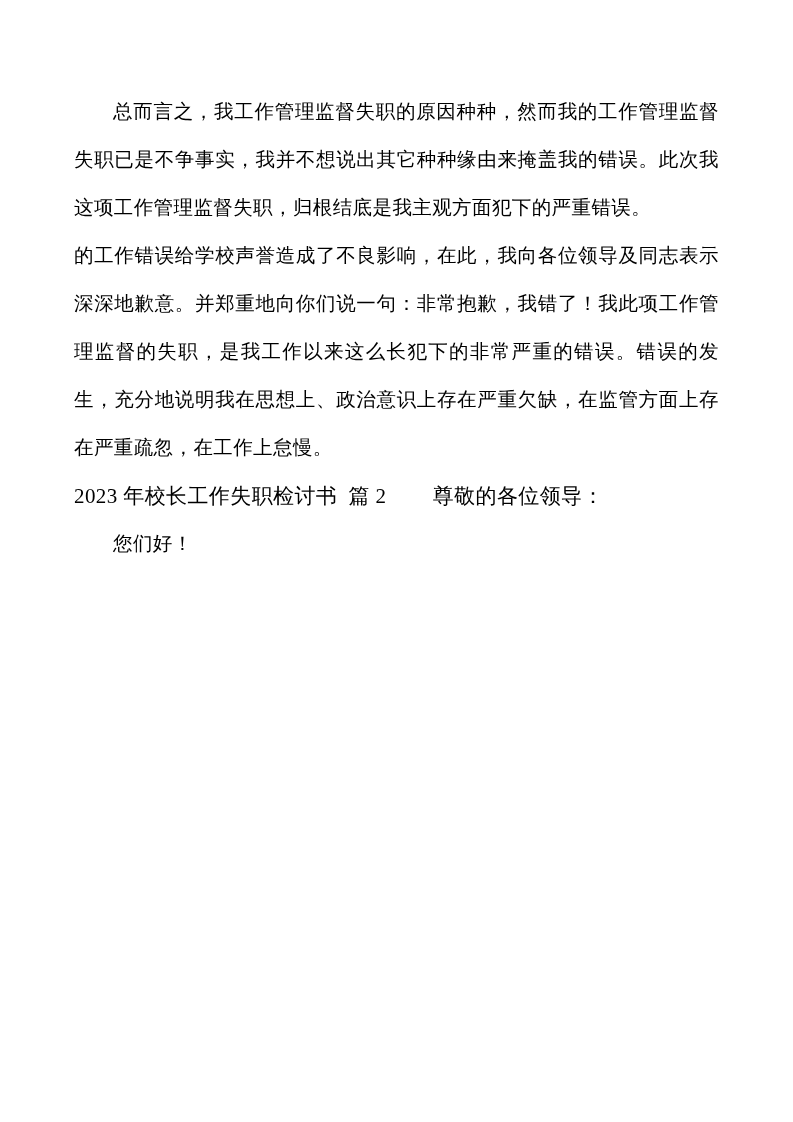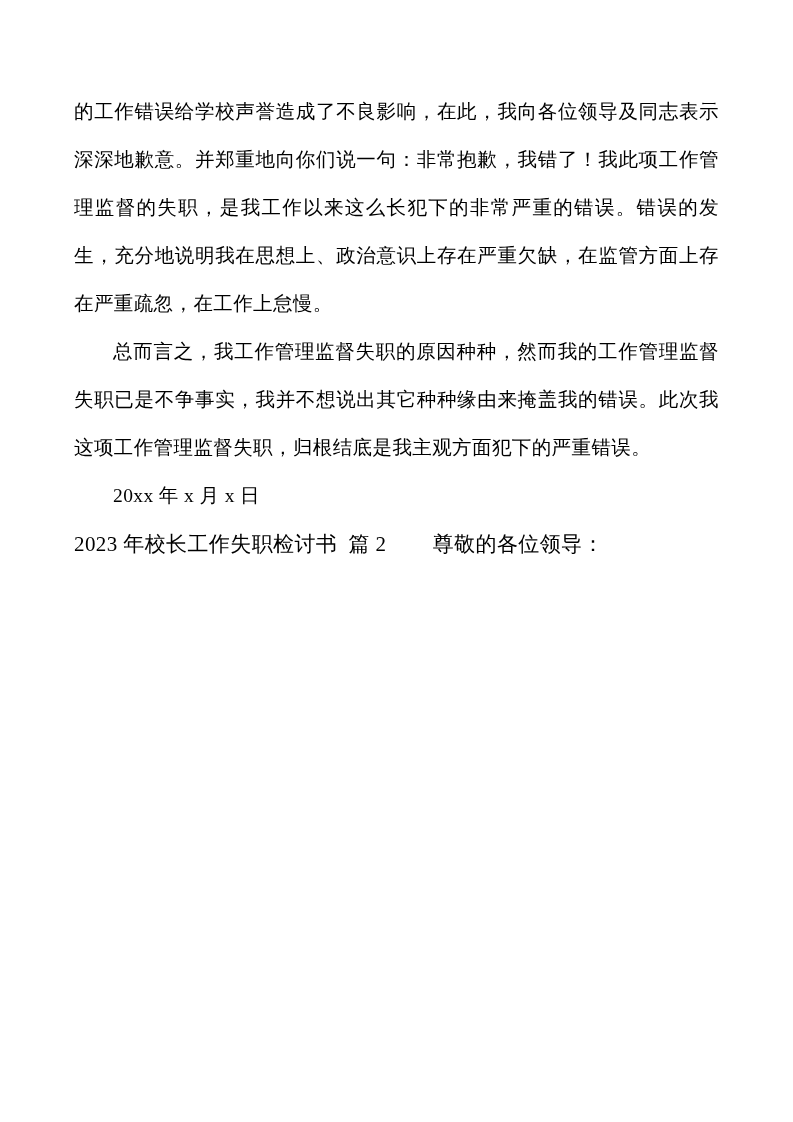--- a/index.html
+++ b/index.html
@@ -53,28 +53,28 @@
     display: inline-block;
     width: 2.2em;
   }
 </style>
 </head>
 <body>
 
 <div class="page">
   <div class="doc-body">
 
+    <p class="para">总而言之，我工作管理监督失职的原因种种，然而我的工作管理监督失职已是不争事实，我并不想说出其它种种缘由来掩盖我的错误。此次我这项工作管理监督失职，归根结底是我主观方面犯下的严重错误。</p>
+
     <p class="para noindent">的工作错误给学校声誉造成了不良影响，在此，我向各位领导及同志表示深深地歉意。并郑重地向你们说一句：非常抱歉，我错了！我此项工作管理监督的失职，是我工作以来这么长犯下的非常严重的错误。错误的发生，充分地说明我在思想上、政治意识上存在严重欠缺，在监管方面上存在严重疏忽，在工作上怠慢。</p>
-
-    <p class="para">总而言之，我工作管理监督失职的原因种种，然而我的工作管理监督失职已是不争事实，我并不想说出其它种种缘由来掩盖我的错误。此次我这项工作管理监督失职，归根结底是我主观方面犯下的严重错误。</p>
 
 
 
-    <p class="indent1 nowrap-date">20xx 年 x 月 x 日</p>
 
     <p class="heading-line">
       <span>2023 年校长工作失职检讨书</span><span>&nbsp;&nbsp;</span><span>篇 2</span><span class="spacer-wide"></span><span>尊敬的各位领导：</span>
     </p>
 
+    <p class="indent1">您们好！</p>
 
 
   </div>
 </div>
 
 </body></html>

